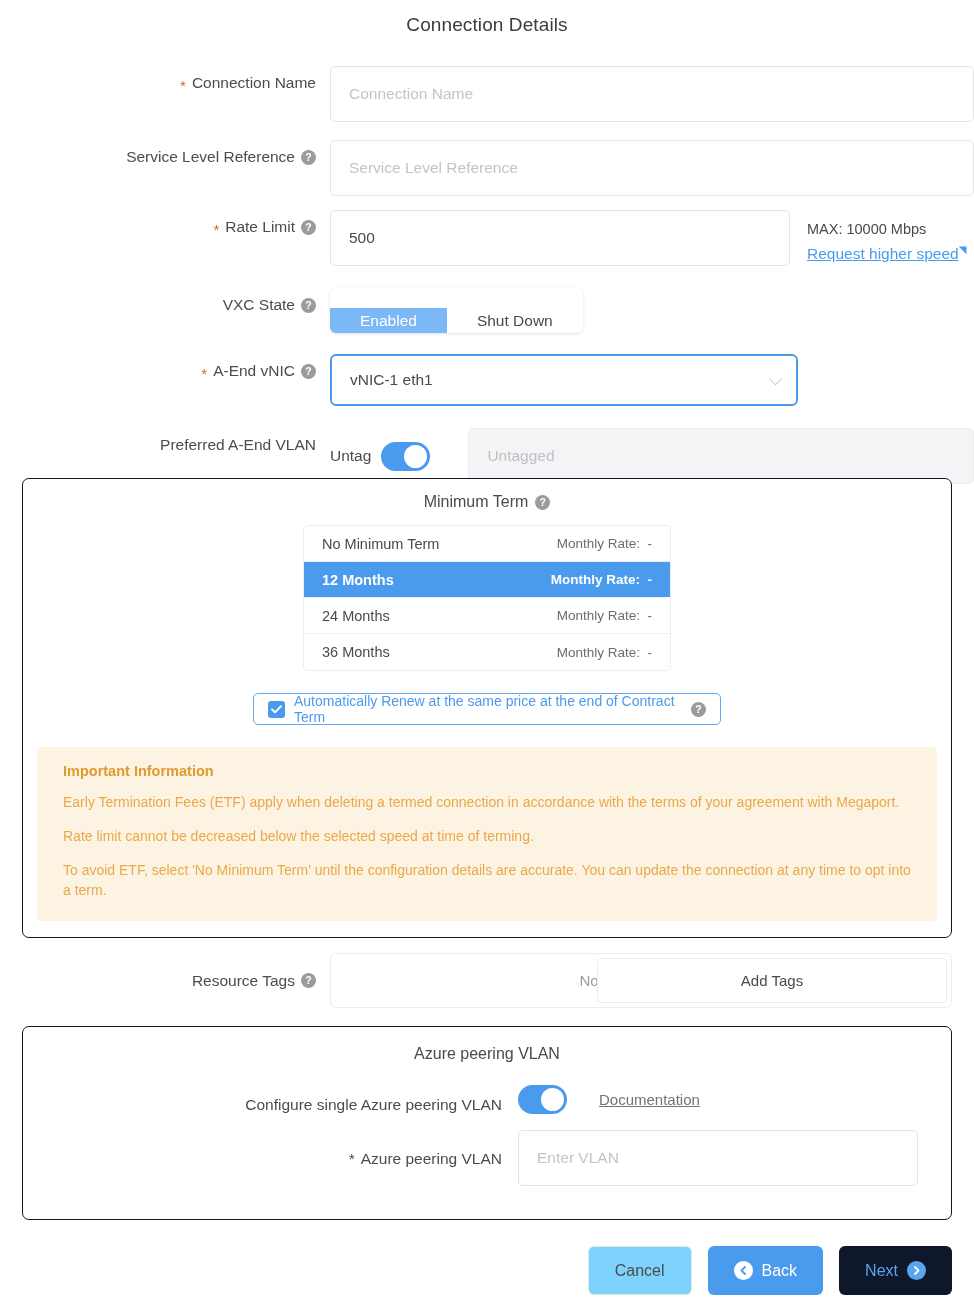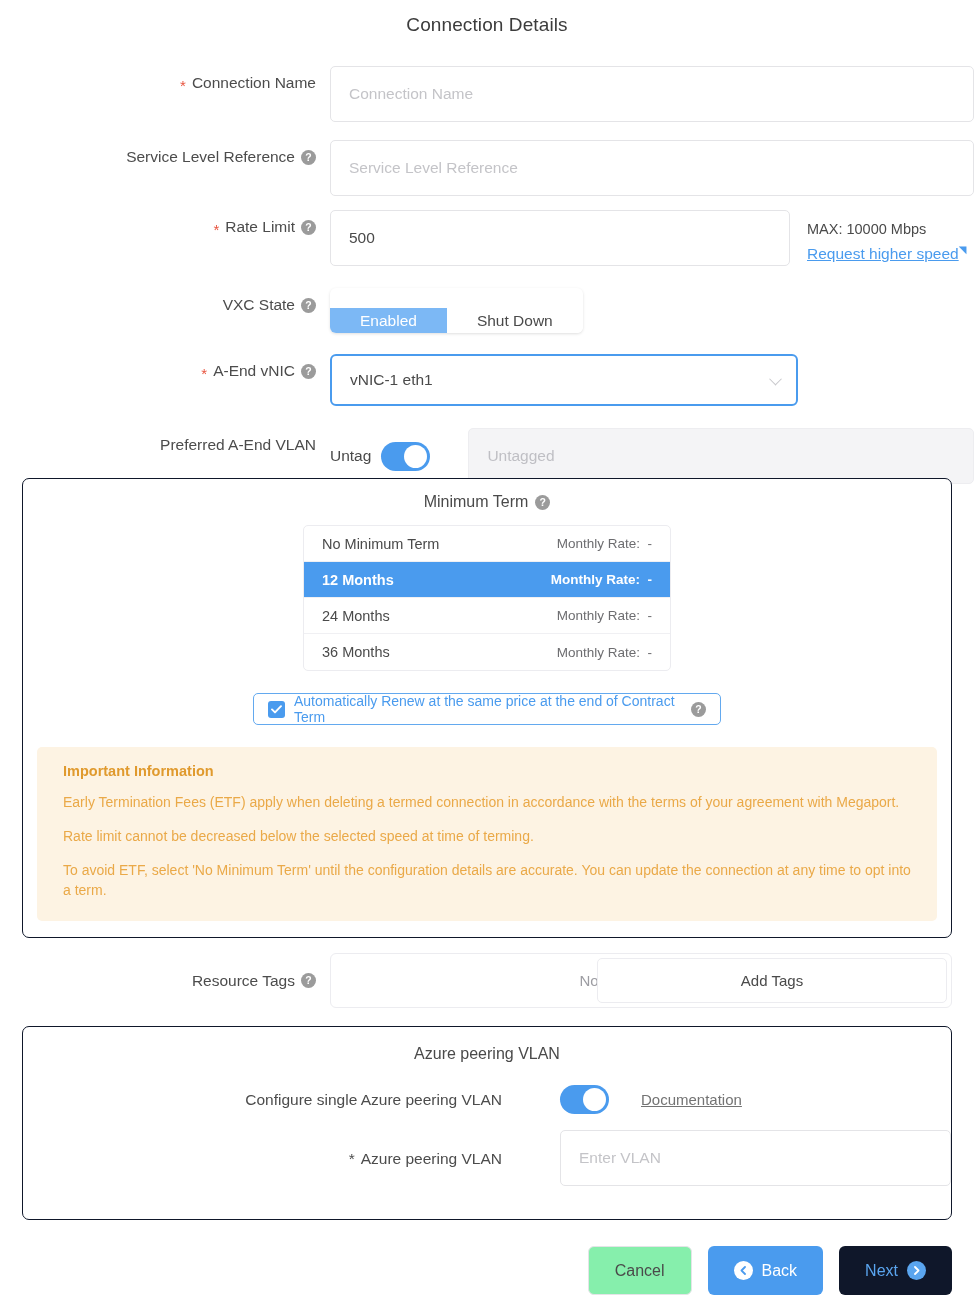--- a/index.html
+++ b/index.html
@@ -180,21 +180,21 @@
   .add-tags{
     position:absolute; right:4px; top:4px; bottom:4px; width:350px;
     border:1px solid #ececf0; border-radius:5px; background:#fff;
     display:flex; align-items:center; justify-content:center;
     font-size:15px; color:#4a4a4a;
   }
 
   
   #azure-card{ position:absolute; left:22px; top:1026px; width:930px; height:194px; }
   .azure-title{ text-align:center; font-size:16px; color:#4a4a4a; margin-top:18px; }
-  .azure-row{ display:flex; align-items:center; margin-top:22px;gap:42px; }
+  .azure-row{ display:flex; align-items:flex-end; margin-top:22px; }
   .azure-lbl{
     width:495px; min-width:495px; text-align:right; padding-right:16px;
     font-size:15.5px; color:#4c4c4c; display:flex; justify-content:flex-end;
     align-items:center; gap:6px;
   }
   .doc-link{ color:#737373; text-decoration:underline; font-size:15px; margin-left:32px; }
   .azure-lbl2{
     width:495px; min-width:495px; text-align:right; padding-right:16px;
     font-size:15.5px; color:#4c4c4c; display:flex; justify-content:flex-end;
     align-items:center; gap:6px; line-height:55px;
@@ -203,21 +203,21 @@
 
   
   #footer{
     position:absolute; left:0; top:1246px; width:974px;
     display:flex; justify-content:flex-end; gap:16px; padding-right:22px;
   }
   .btn{
     height:49px; border-radius:6px; display:flex; align-items:center;
     justify-content:center; font-size:16px; gap:9px; padding:0 26px;
   }
-  .btn-cancel{ background:#86efac; border:1px solid #e4e4e7; color:#4a4a4a; min-width:99px; }
+  .btn-cancel{ background:#7dd3fc; border:1px solid #e4e4e7; color:#4a4a4a; min-width:99px; }
   .btn-back{ background:#4a9bee; color:#fff; min-width:104px; }
   .btn-next{ background:#0f172a; color:#5aa5ef; min-width:104px; }
   .arrow-ico{ width:19px;height:19px;border-radius:50%; display:inline-flex;
               align-items:center; justify-content:center; flex:0 0 auto; }
   .btn-back .arrow-ico{ background:#fff; color:#4a9bee; }
   .btn-next .arrow-ico{ background:#5aa5ef; color:#fff; }
   .arrow-ico svg{ display:block; }
 </style>
 </head>
 <body>

